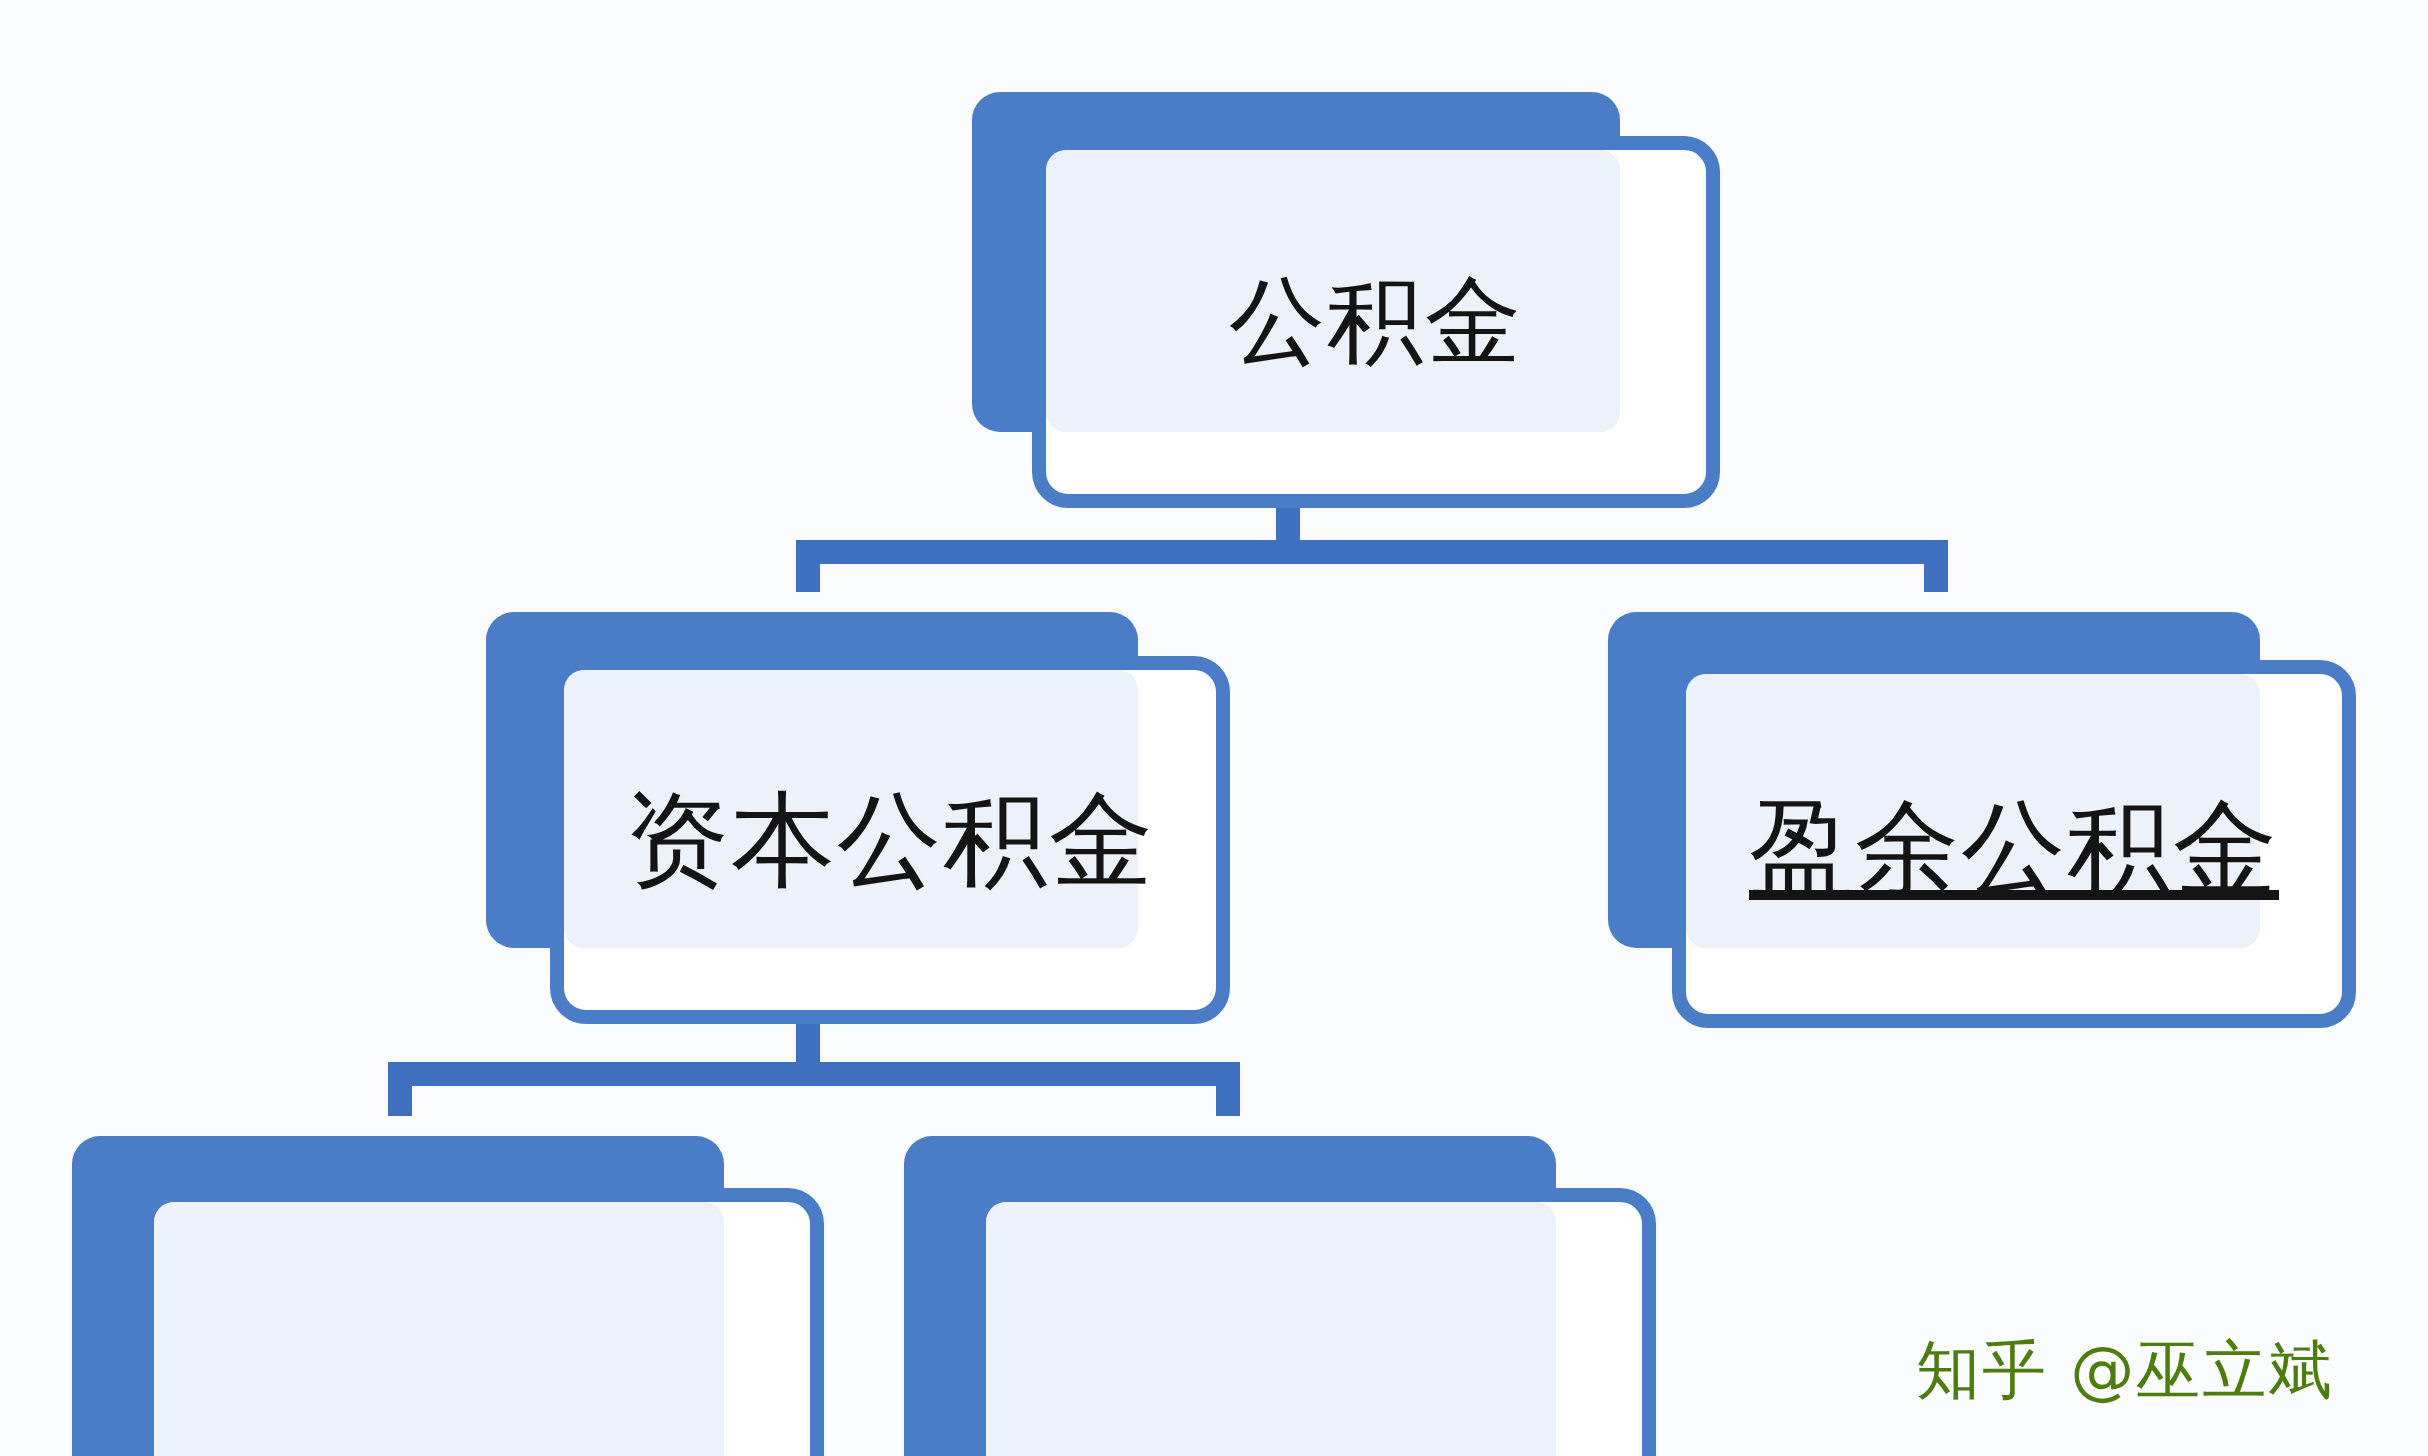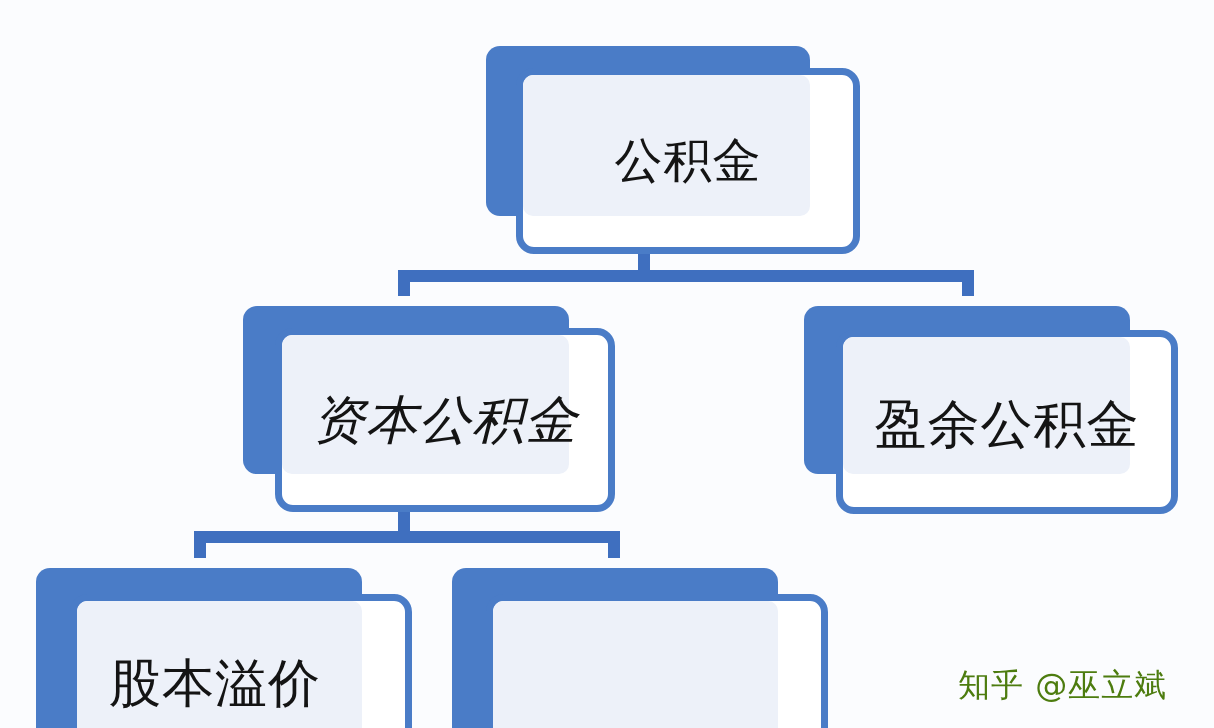--- a/index.html
+++ b/index.html
@@ -43,40 +43,39 @@
 
 <div class="line" style="left:638px; top:254px; width:12px; height:20px;"></div>
 <div class="line" style="left:398px; top:270px; width:576px; height:12px;"></div>
 <div class="line" style="left:398px; top:270px; width:12px; height:26px;"></div>
 <div class="line" style="left:962px; top:270px; width:12px; height:26px;"></div>
 
 <div class="node" style="left:243px; top:306px; width:372px; height:206px;">
   <div class="back" style="width:326px; height:168px;"></div>
   <div class="front" style="left:32px; top:22px; width:340px; height:184px;"></div>
   <div class="inner" style="left:39px; top:29px; width:287px; height:139px;"></div>
-  <div class="label" style="left:32px; top:50px; width:340px; height:130px;font-style:italic;">资本公积金</div>
+  <div class="label" style="left:32px; top:50px; width:340px; height:130px;">资本公积金</div>
 </div>
 
 <div class="node" style="left:804px; top:306px; width:374px; height:208px;">
   <div class="back" style="width:326px; height:168px;"></div>
   <div class="front" style="left:32px; top:24px; width:342px; height:184px;"></div>
   <div class="inner" style="left:39px; top:31px; width:287px; height:137px;"></div>
-  <div class="label" style="left:32px; top:54px; width:342px; height:130px;">盈余公积金</div>
+  <div class="label" style="left:32px; top:54px; width:342px; height:130px;text-decoration:underline;">盈余公积金</div>
 </div>
 
 <div class="line" style="left:398px; top:512px; width:12px; height:24px;"></div>
 <div class="line" style="left:194px; top:531px; width:426px; height:12px;"></div>
 <div class="line" style="left:194px; top:531px; width:12px; height:27px;"></div>
 <div class="line" style="left:608px; top:531px; width:12px; height:27px;"></div>
 
 <div class="node" style="left:36px; top:568px; width:376px; height:200px;">
   <div class="back" style="width:326px; height:200px;"></div>
   <div class="front" style="left:34px; top:26px; width:342px; height:200px;"></div>
   <div class="inner" style="left:41px; top:33px; width:285px; height:140px;"></div>
-  <div class="label" style="left:34px; top:76px; width:290px; height:80px;">股本溢价</div>
 </div>
 
 <div class="node" style="left:452px; top:568px; width:376px; height:200px;">
   <div class="back" style="width:326px; height:200px;"></div>
   <div class="front" style="left:34px; top:26px; width:342px; height:200px;"></div>
   <div class="inner" style="left:41px; top:33px; width:285px; height:140px;"></div>
 </div>
 
 <div class="watermark">知乎 @巫立斌</div>
 

